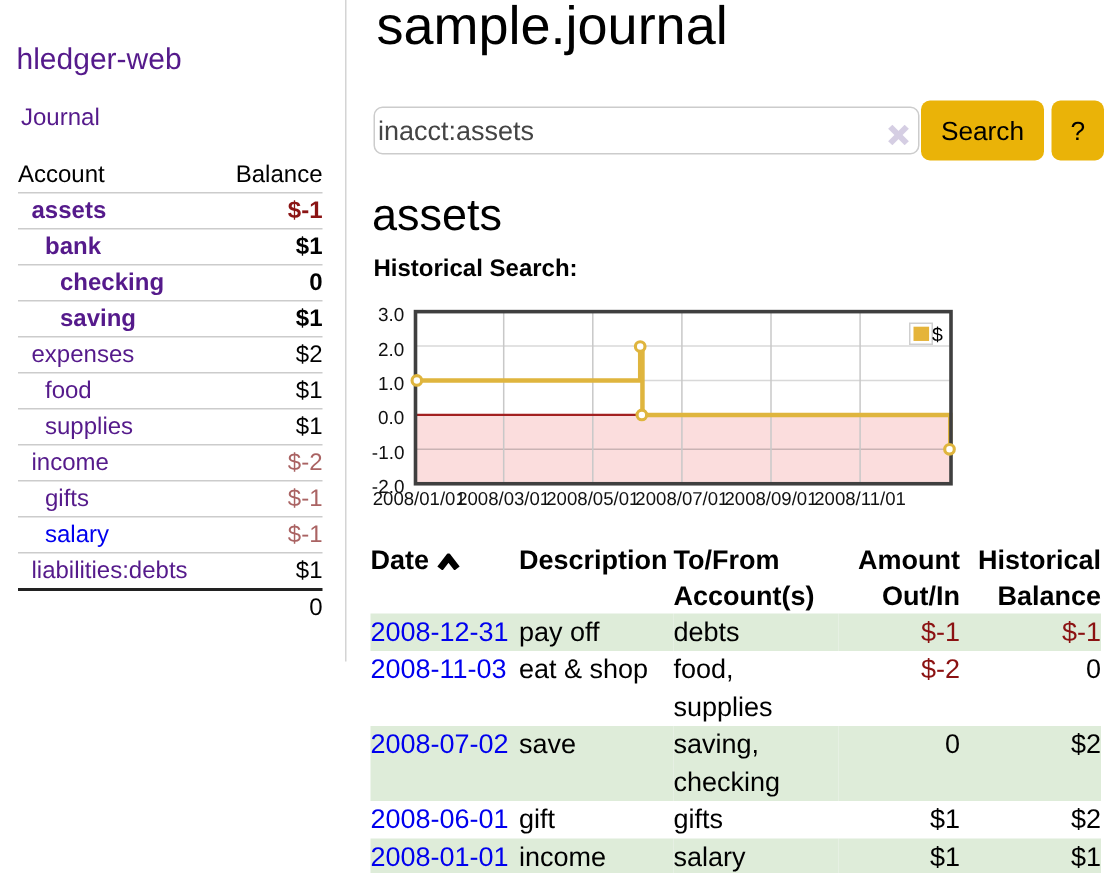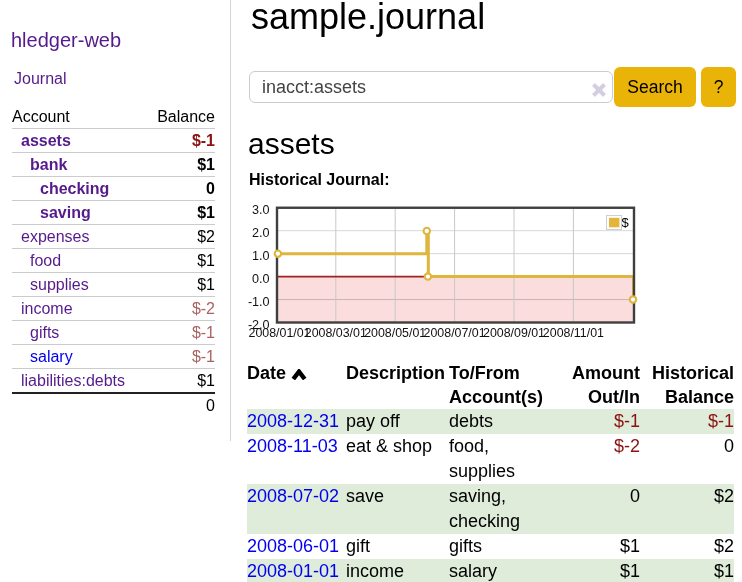--- a/index.html
+++ b/index.html
@@ -30,21 +30,21 @@
   .d2 { padding-left:18px !important;margin-top:18px; }
   .d3 { padding-left:28px !important; }
   #acctbl td.bold, #acctbl td.bold a { font-weight:bold; }
 
   
   #main { position:absolute; left:232px; top:0; width:510px; height:582px; }
   h1 { position:absolute; left:251px; top:-5px; font-size:36px;
     font-weight:normal; line-height:44px; }
   #searchbox { position:absolute; left:249px; top:71px; width:364px; height:32px;
     border:1px solid #ccc; border-radius:6px; background:#fff;
-    font-size:18px; color:#444; line-height:30px; padding-left:12px; }
+    font-size:18px; color:#444; line-height:30px; padding-left:2px; }
   #clearx { position:absolute; left:592px; top:83px; }
   .btn { position:absolute; top:67px; height:40px; background:#eab308;
     border-radius:6px; font-size:17.5px; color:#000; text-align:center;
     line-height:40px; }
   #btn-search { left:614px; width:82px; }
   #btn-q { left:701px; width:35px; }
   h2 { position:absolute; left:248px; top:127px; font-size:30px;
     font-weight:normal; line-height:34px; }
   #histlabel { position:absolute; left:249px; top:171px; font-size:16px;
     font-weight:bold; line-height:18px; }
@@ -129,21 +129,21 @@
 <div id="searchbox">inacct:assets</div>
 <div id="clearx"><svg width="14" height="14" viewBox="0 0 14 14">
       <g stroke="#d5cee3" stroke-width="4" stroke-linecap="butt">
         <line x1="1.5" y1="1.5" x2="12.5" y2="12.5"></line>
         <line x1="12.5" y1="1.5" x2="1.5" y2="12.5"></line>
       </g>
     </svg></div>
 <div class="btn" id="btn-search">Search</div>
 <div class="btn" id="btn-q">?</div>
 <h2>assets</h2>
-<div id="histlabel">Historical Journal:</div>
+<div id="histlabel">Historical Search:</div>
 
 <svg id="chart" width="502" height="150" viewBox="0 0 502 150">
 
   <rect x="38" y="81.6" width="355" height="45.4" fill="#fbdddd"></rect>
 
   <line x1="38" y1="35.7" x2="393" y2="35.7" stroke="#d8d8d8" stroke-width="1"></line>
   <line x1="38" y1="58.65" x2="393" y2="58.65" stroke="#d8d8d8" stroke-width="1"></line>
   <line x1="38" y1="104.55" x2="393" y2="104.55" stroke="#c9b3b4" stroke-width="1"></line>
 
   <g stroke="#c8c8c8" stroke-width="1">

